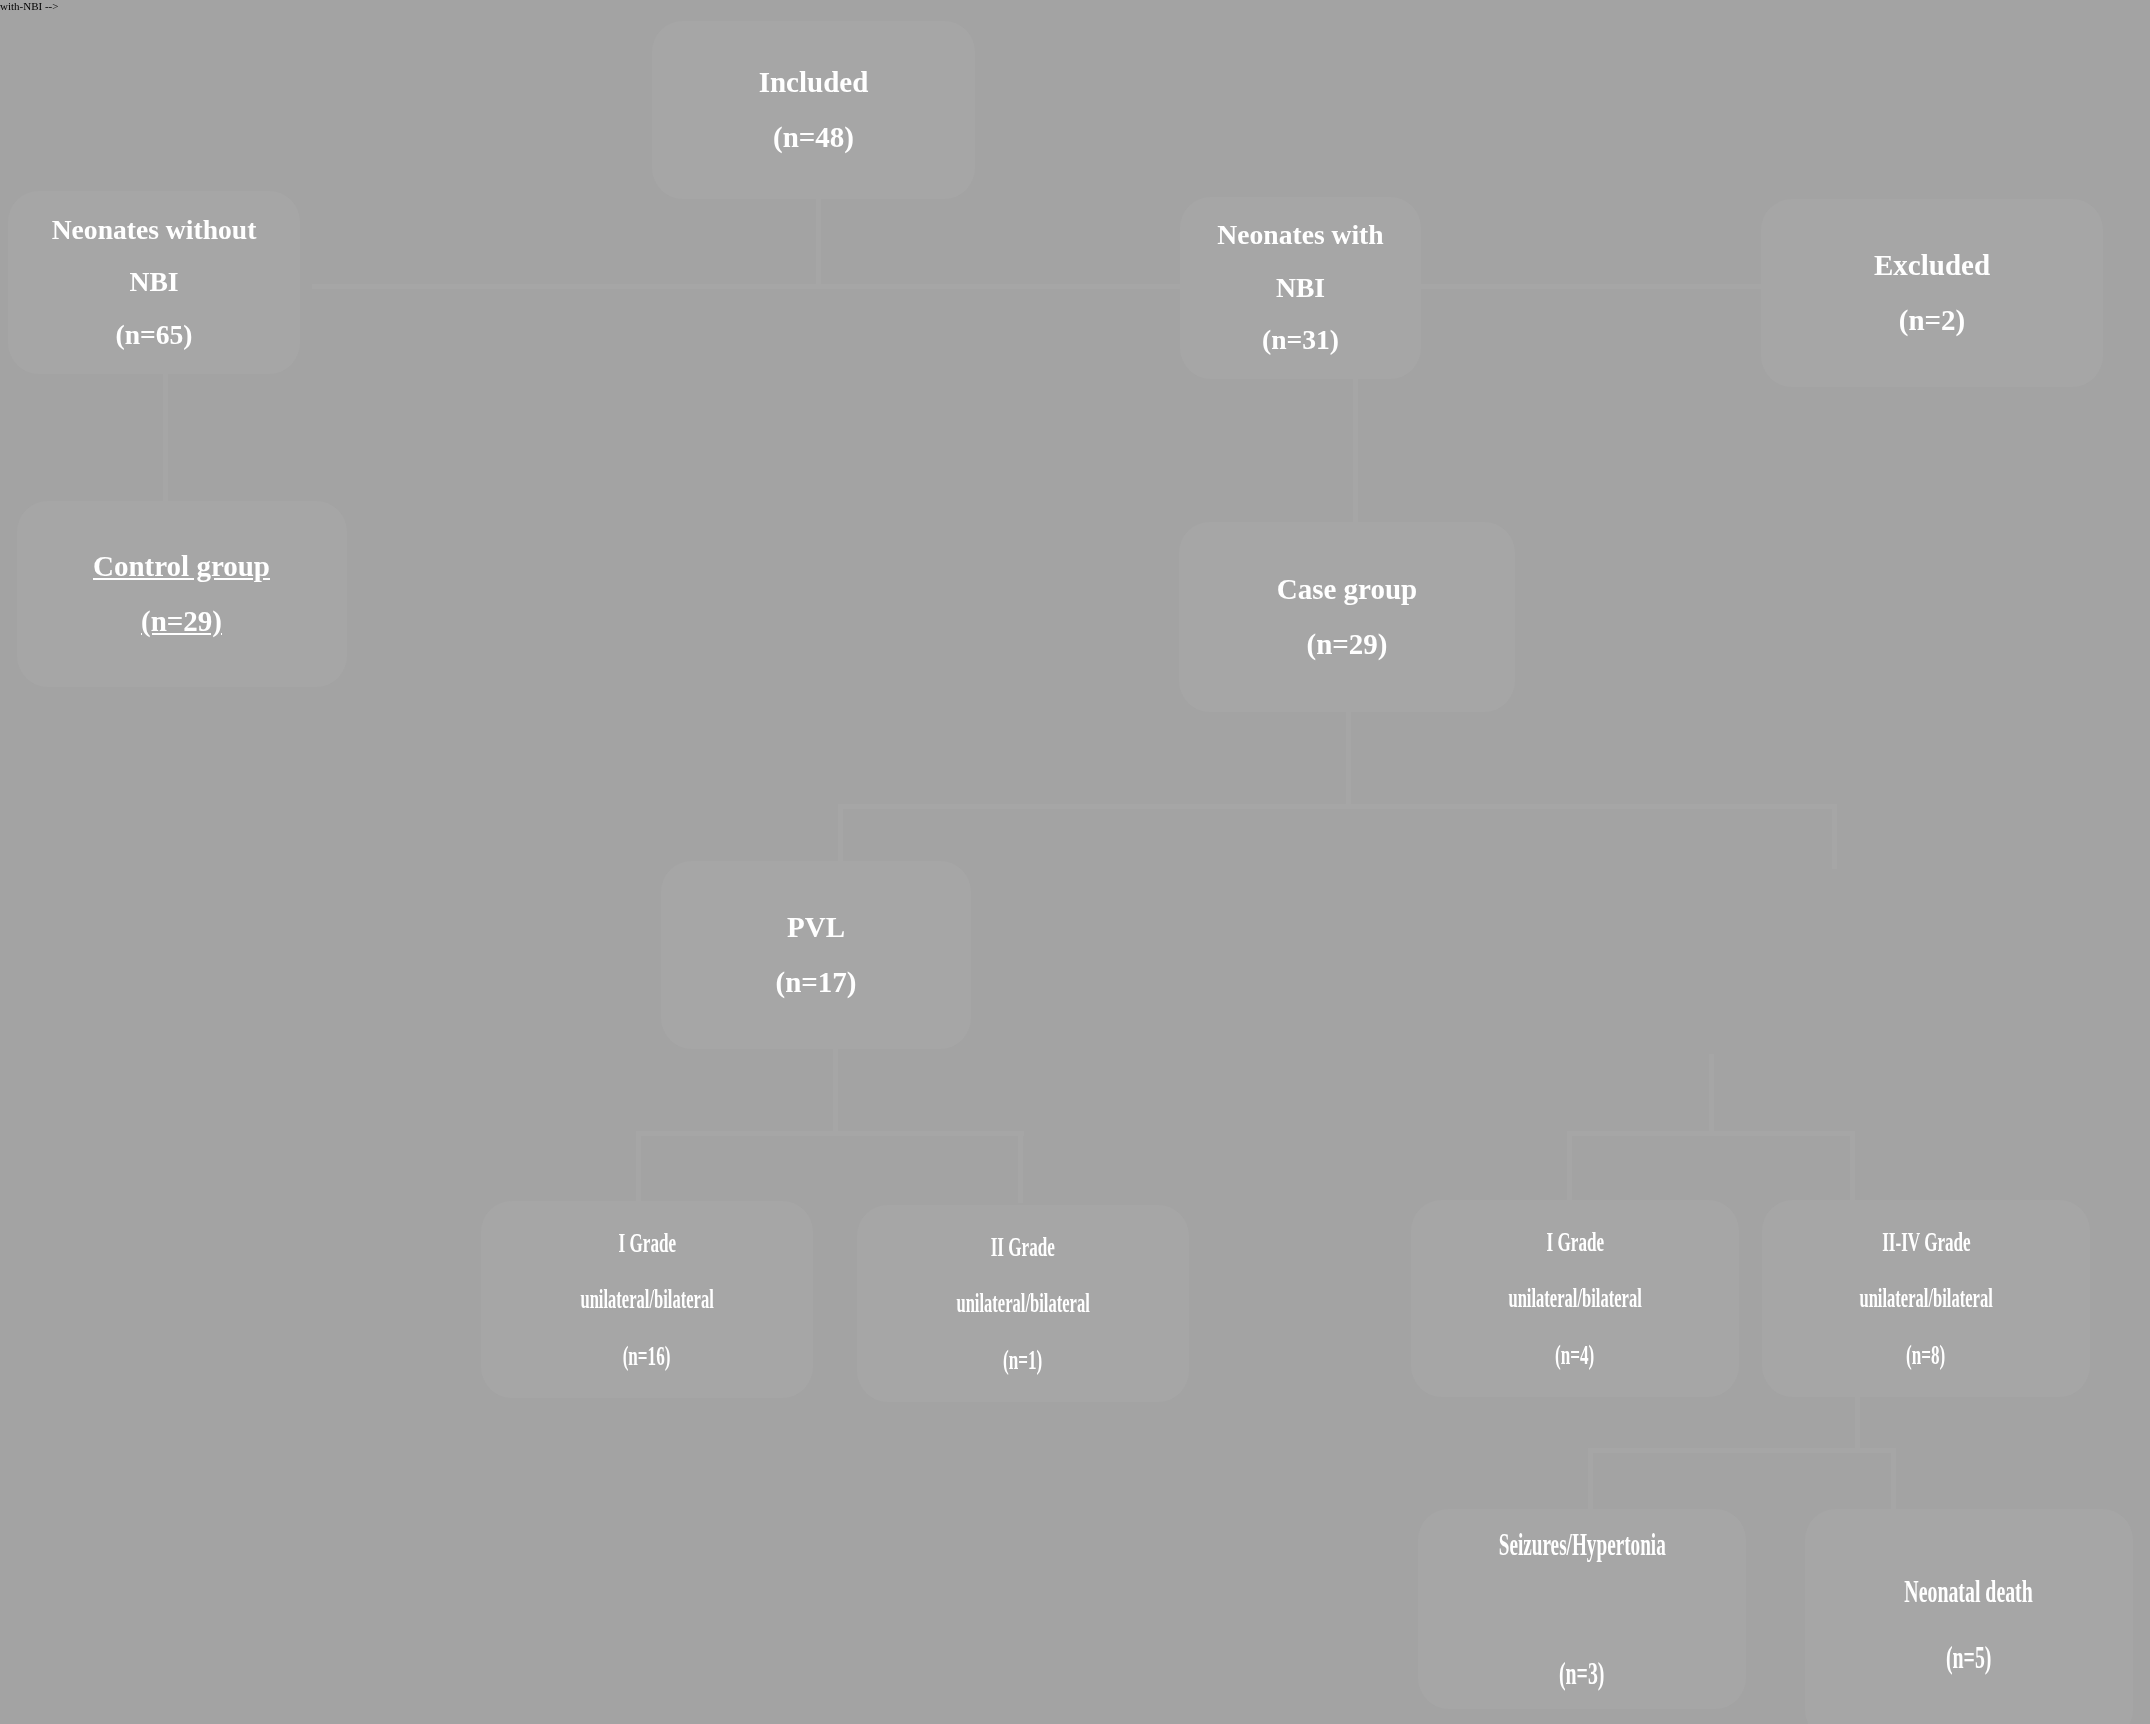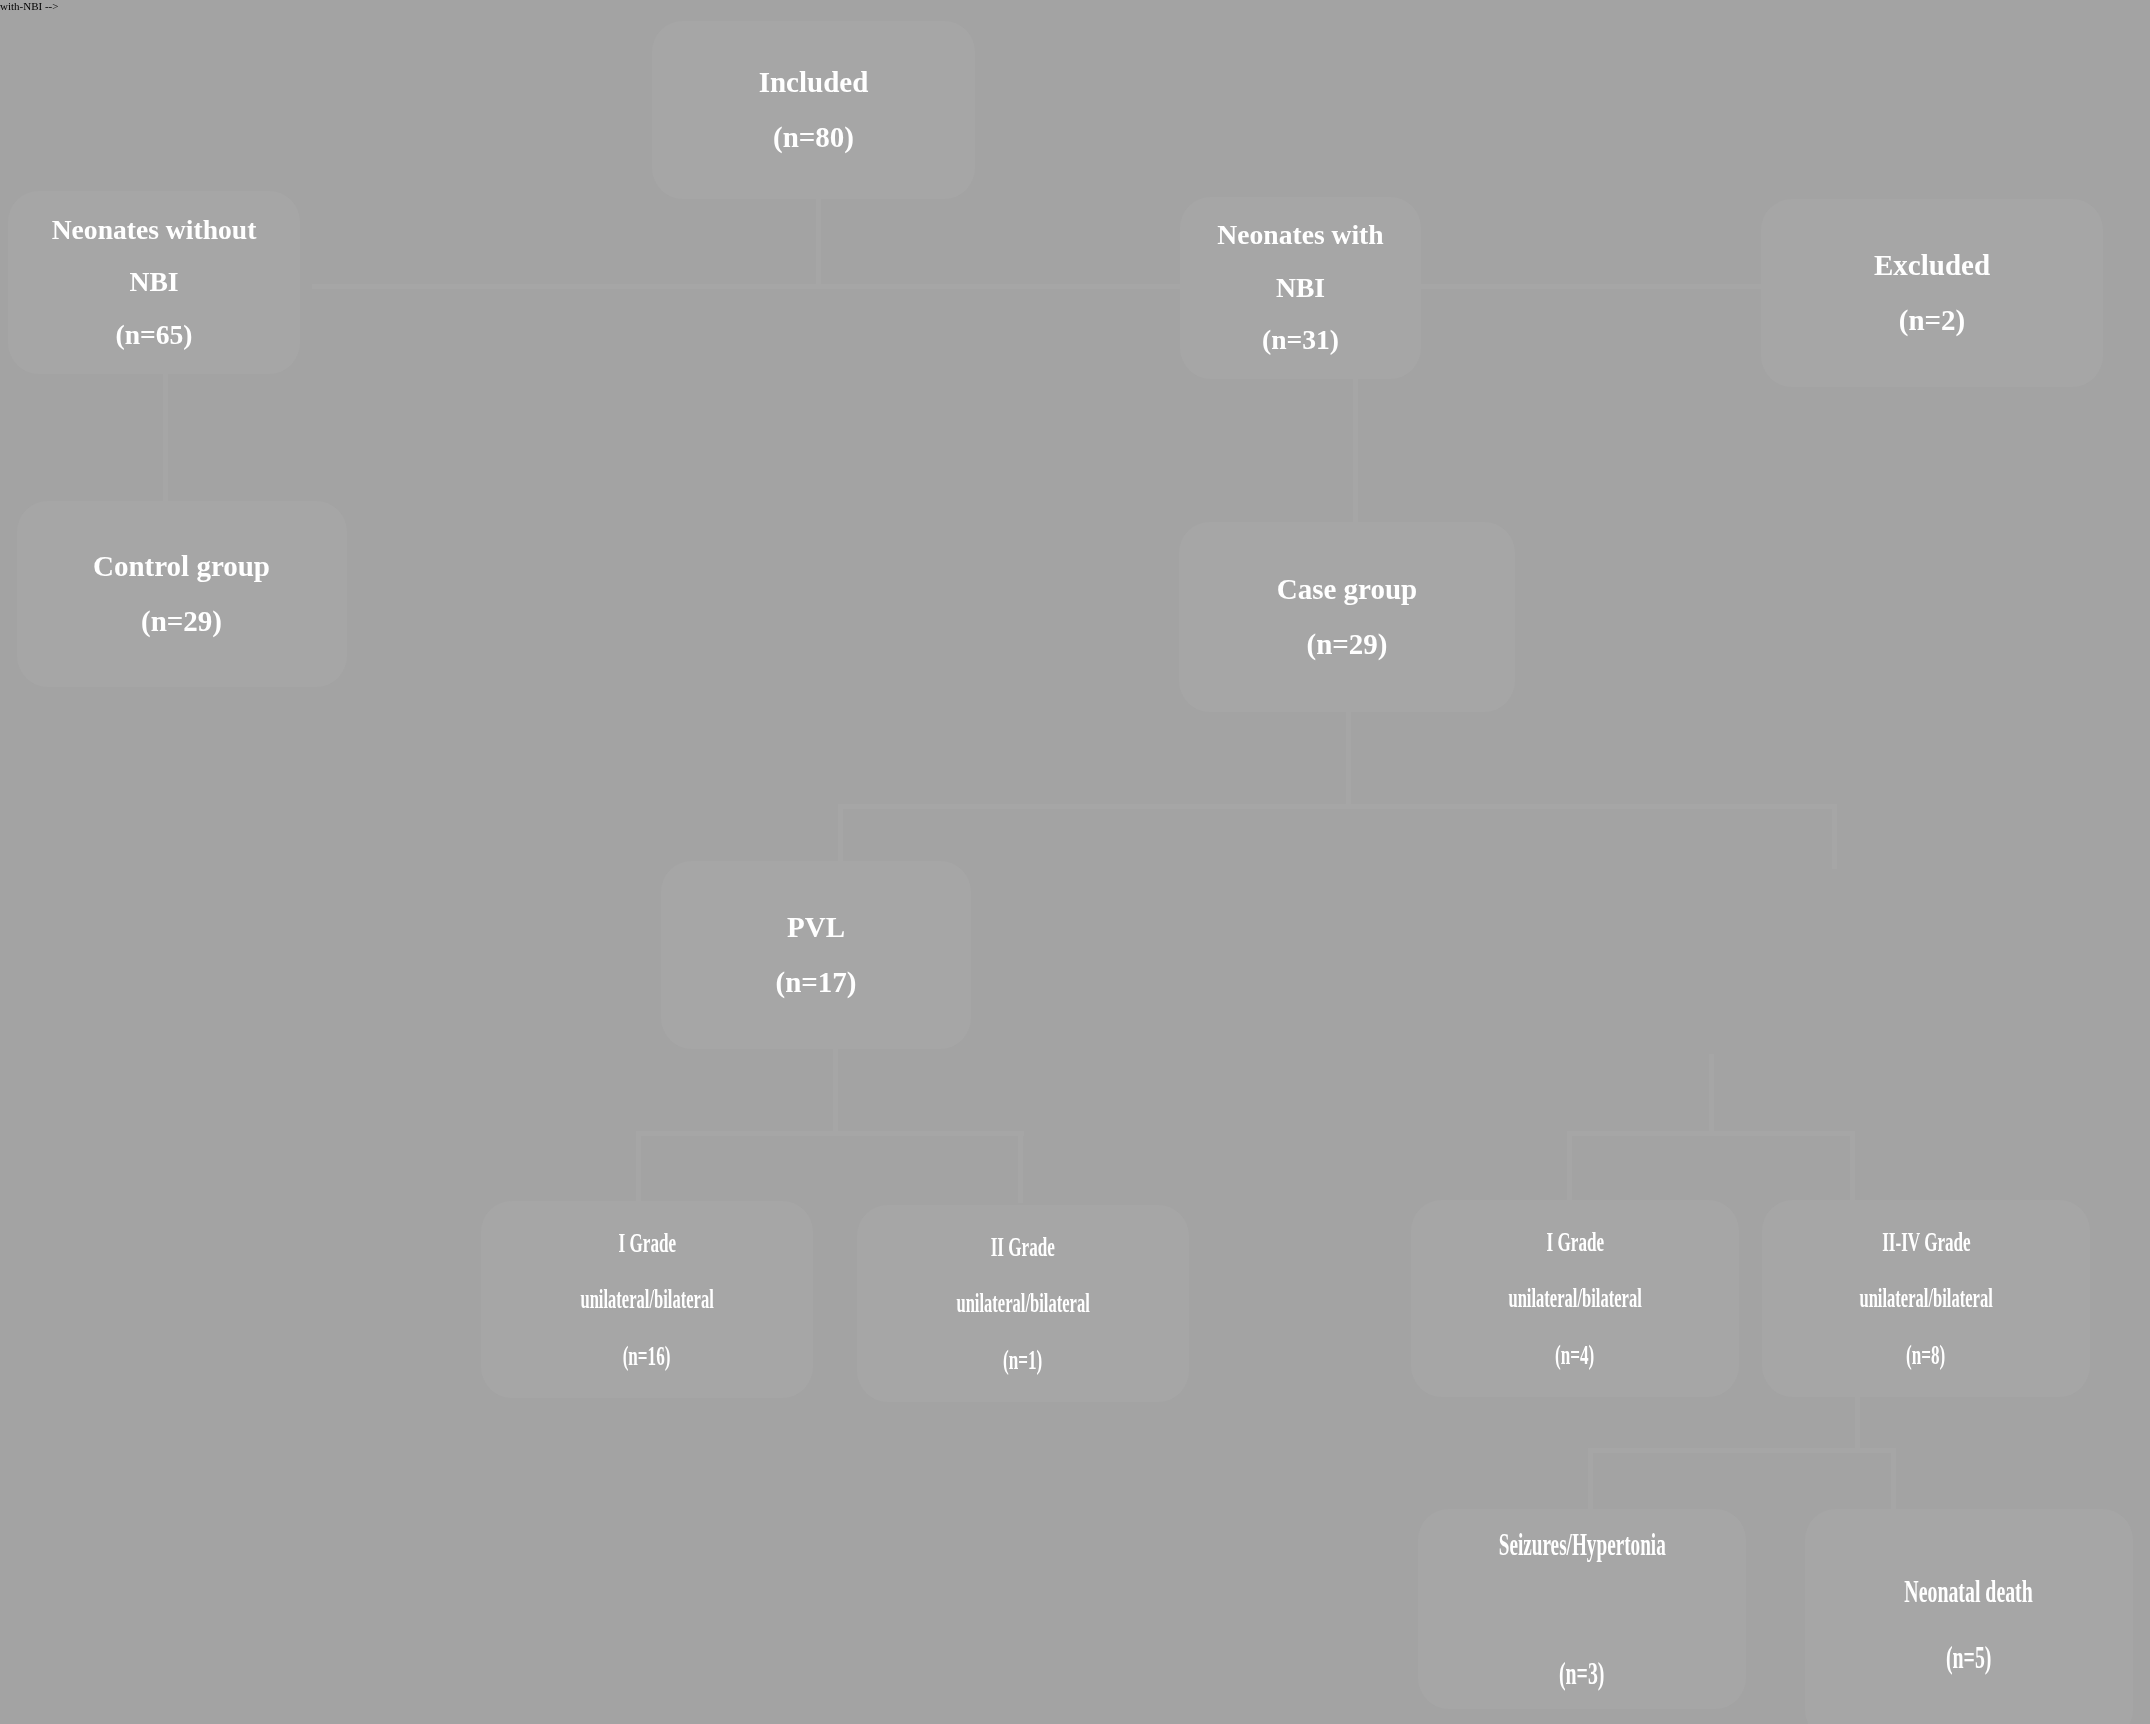--- a/index.html
+++ b/index.html
@@ -99,41 +99,41 @@
   
   <div class="connector" style="left:1855px; top:1393px; width:4.8px;   height:59px;"></div>
   <div class="connector" style="left:1588px; top:1448px; width:308px; height:4.8px;"></div>
   <div class="connector" style="left:1588px; top:1448px; width:4.8px;   height:61px;"></div>
   <div class="connector" style="left:1891px; top:1448px; width:4.8px;   height:61px;"></div>
 
   
 
   <div class="node wide" style="left:652px; top:20.7px; width:323px; height:178px;">
     <span class="ln">Included</span>
-    <span class="ln">(n=80)</span>
+    <span class="ln">(n=48)</span>
   </div>
 
   <div class="node wide" style="left:8px; top:191px; width:292px; height:183px; font-size:27.6px;">
     <span class="ln">Neonates without</span>
     <span class="ln">NBI</span>
     <span class="ln">(n=65)</span>
   </div>
 
   <div class="node wide" style="left:1180px; top:197px; width:241px; height:182px; font-size:27.6px;">
     <span class="ln">Neonates with</span>
     <span class="ln">NBI</span>
     <span class="ln">(n=31)</span>
   </div>
 
   <div class="node wide" style="left:1761px; top:199px; width:342px; height:188px;">
     <span class="ln">Excluded</span>
     <span class="ln">(n=2)</span>
   </div>
 
-  <div class="node wide" style="left:16.5px; top:501px; width:330px; height:186px;">
+  <div class="node wide" style="left:16.5px; top:501px; width:330px; height:186px;text-decoration:underline;">
     <span class="ln">Control group</span>
     <span class="ln">(n=29)</span>
   </div>
 
   <div class="node wide" style="left:1179px; top:522px; width:336px; height:190px;">
     <span class="ln">Case group</span>
     <span class="ln">(n=29)</span>
   </div>
 
   <div class="node wide" style="left:661px; top:861px; width:310px; height:188px;">

